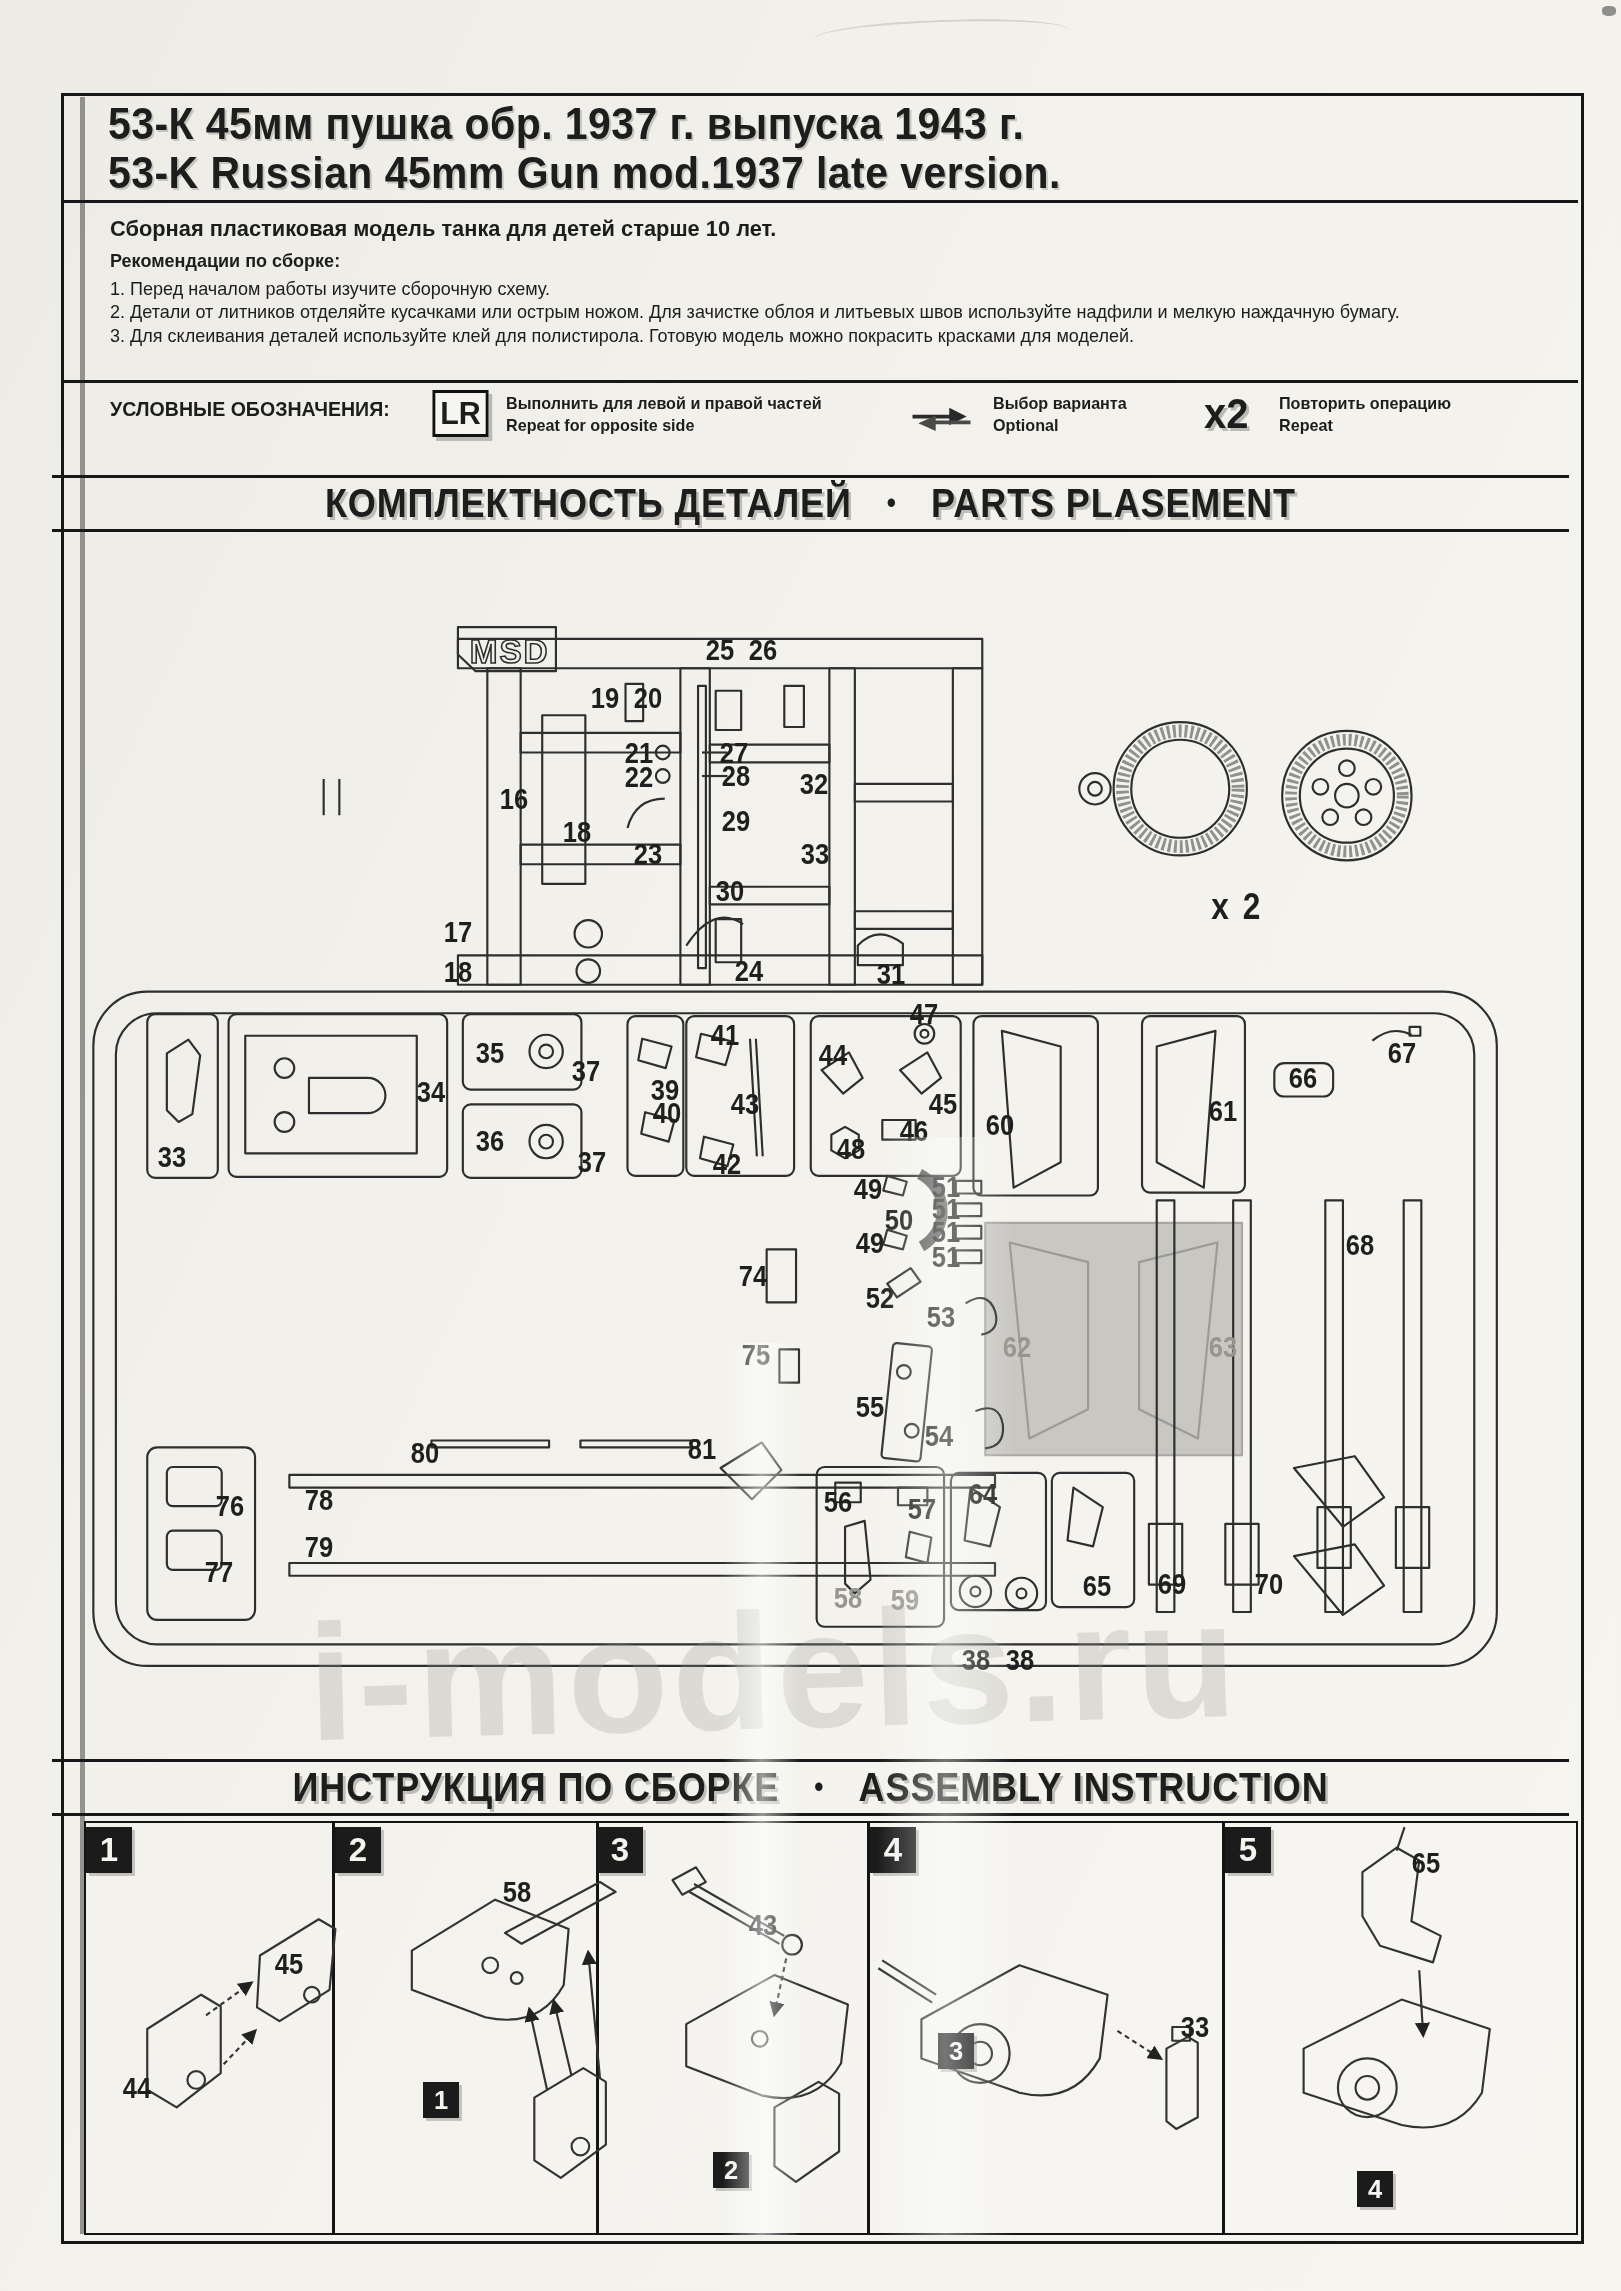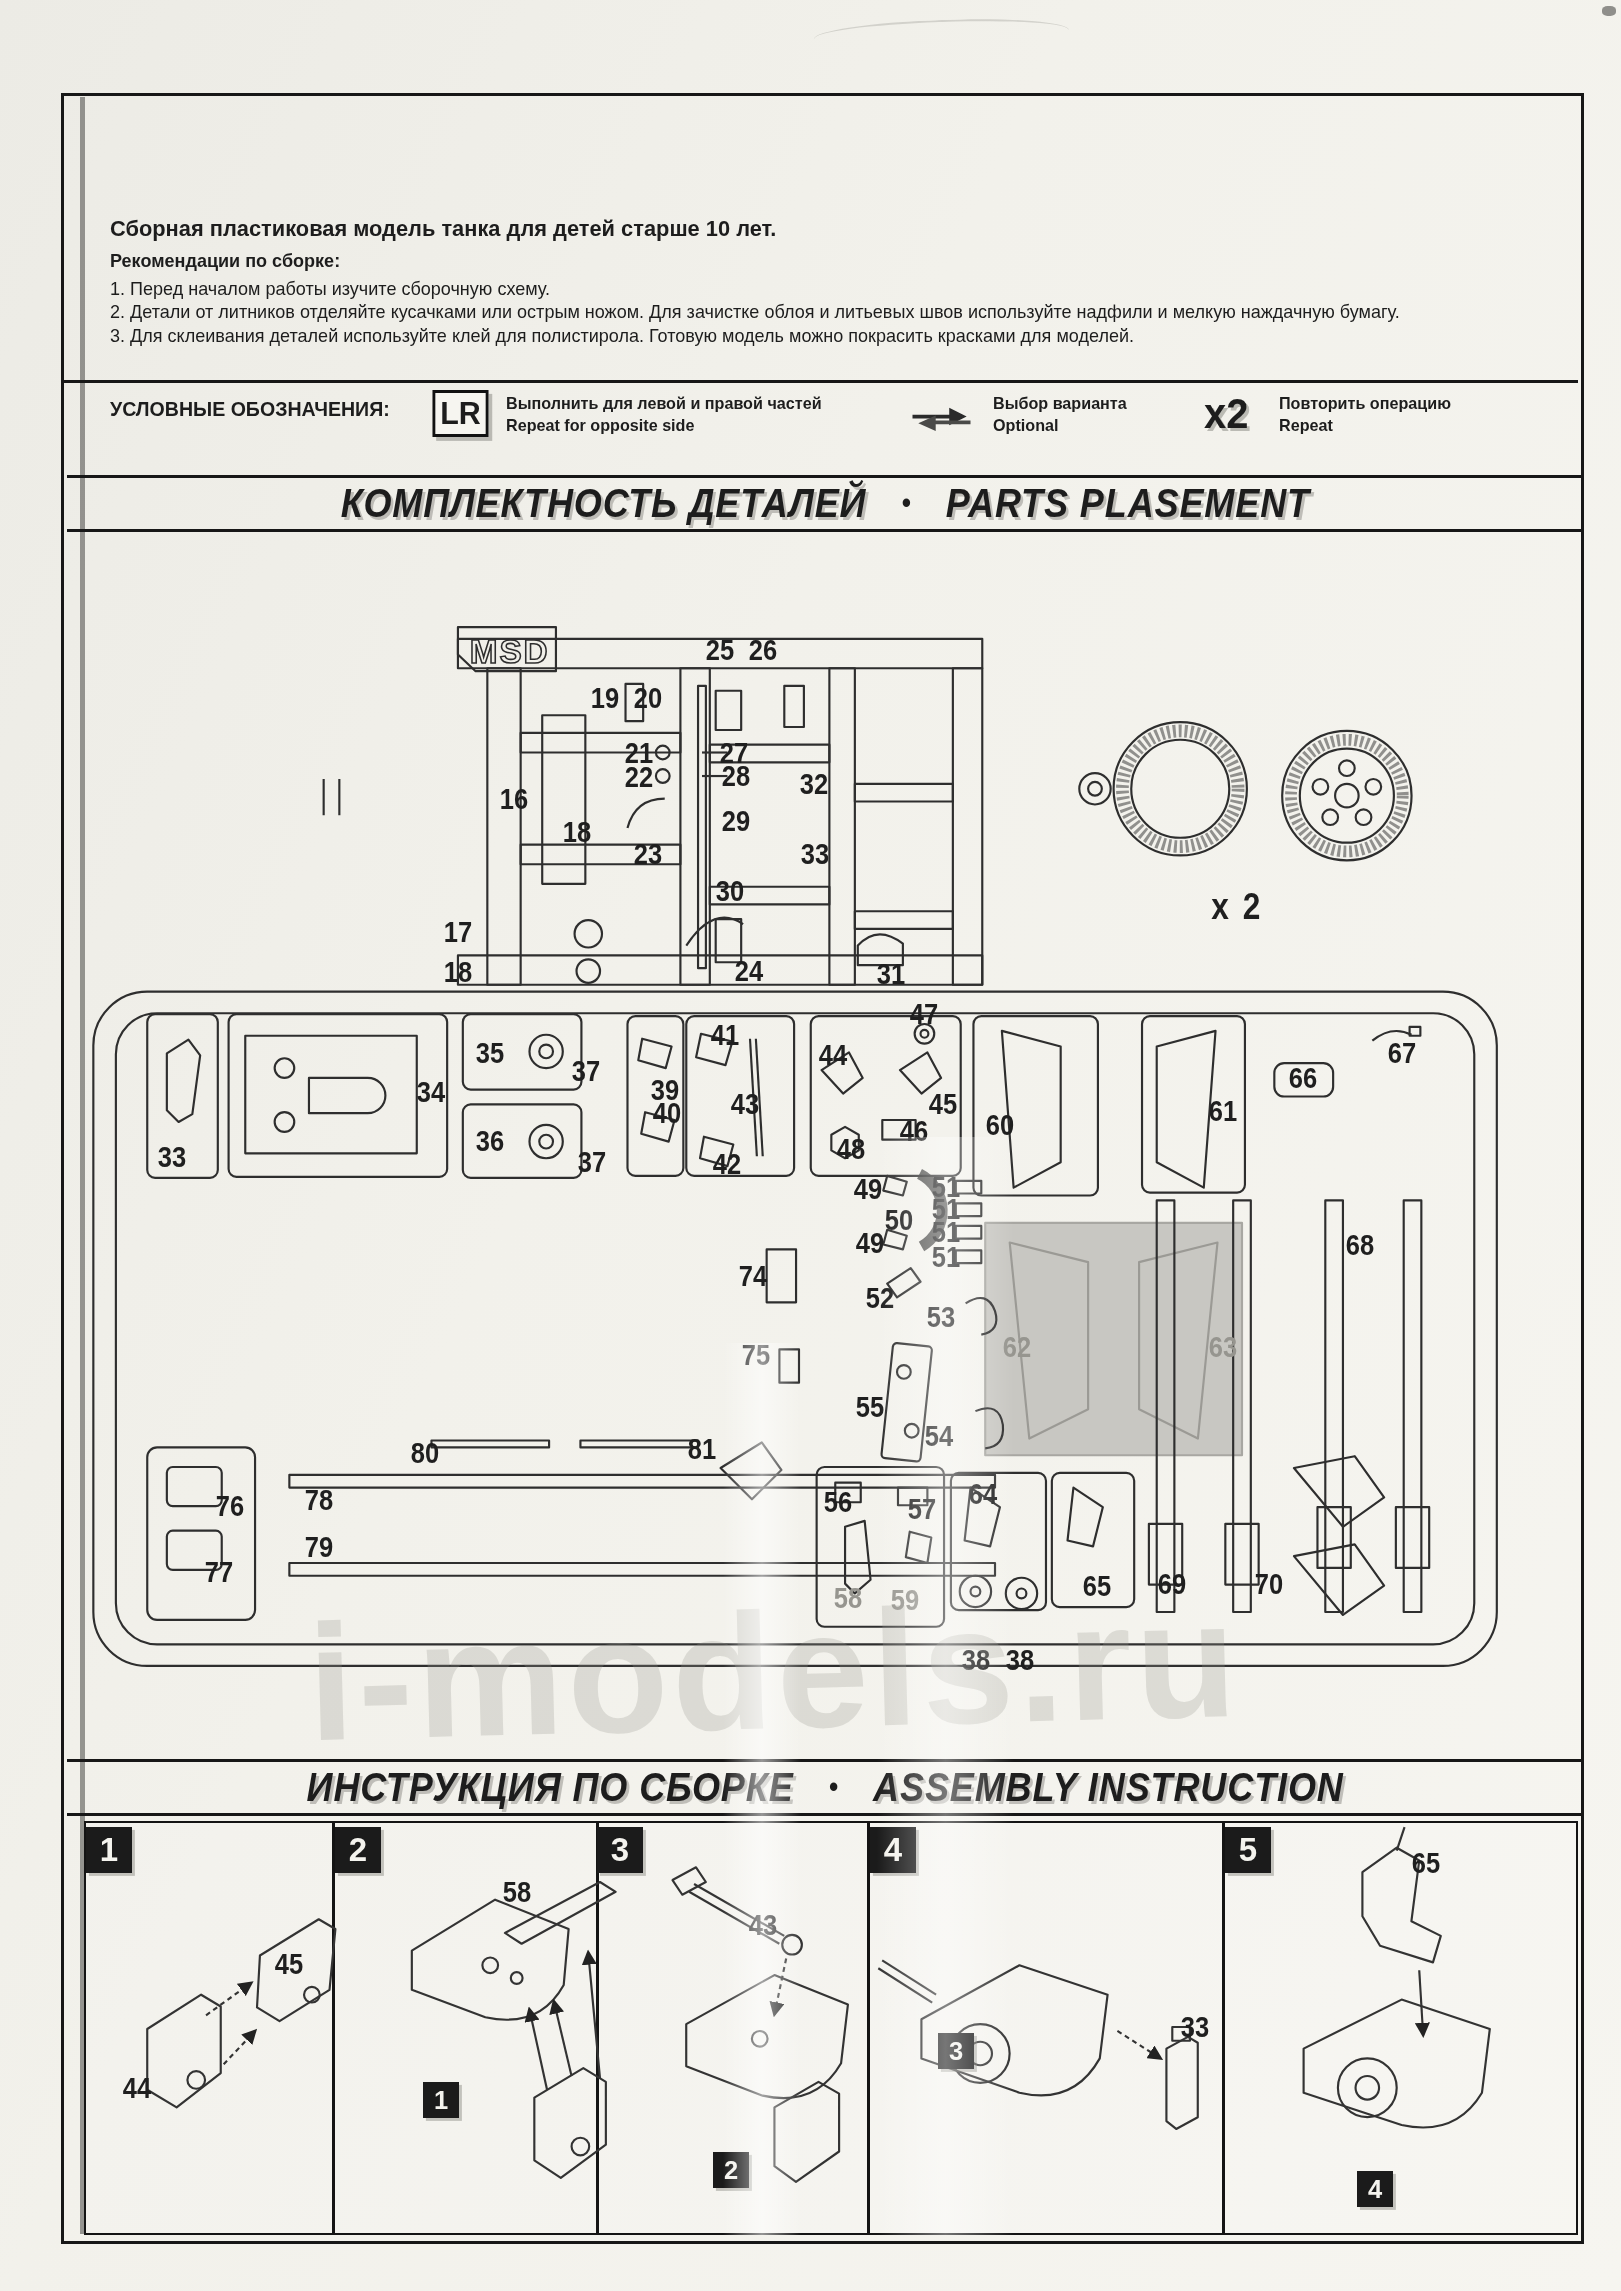--- a/index.html
+++ b/index.html
@@ -31,22 +31,22 @@
            background:#f6f5f0;box-shadow:3.9px 3.9px 0 rgba(120,119,113,.45);transform:scaleX(.95);}
   .legend-text{position:absolute;font-size:17px;font-weight:bold;line-height:21.6px;transform:scaleX(.95);transform-origin:left;white-space:nowrap;}
   .lt-lr{left:506px;top:393px;}
   .opt-icon{position:absolute;left:910px;top:404px;width:63px;height:29px;}
   .lt-opt{left:993px;top:393px;}
   .x2{position:absolute;left:1204px;top:390px;font-size:42px;font-weight:bold;transform:scaleX(.95);transform-origin:left;
       text-shadow:2.9px 2.9px 0 rgba(120,119,113,.45);}
   .lt-rep{left:1279px;top:393px;}
 
   
-  .band{position:absolute;left:67px;width:1517px;height:51px;border-top:3.9px solid #171717;border-bottom:3.9px solid #171717;
-        box-sizing:content-box;display:flex;justify-content:center;font-style:italic;}
+  .band{position:absolute;left:52px;width:1517px;height:51px;border-top:3.9px solid #171717;border-bottom:3.9px solid #171717;
+        box-sizing:content-box;display:flex;justify-content:center;}
   .band-inner{display:flex;align-items:center;gap:39px;transform:scaleX(.9);}
   .band-text{font-size:40px;font-weight:bold;letter-spacing:1px;white-space:nowrap;text-shadow:2.9px 2.9px 0 rgba(128,127,121,.45);}
   .band-sep{font-size:29px;font-weight:bold;}
   .band1{top:475px;}
   .band2{top:1759px;}
 
   
   .sprue-svg{position:absolute;left:61px;top:529px;}
   .labels{position:absolute;inset:0;pointer-events:none;}
   .plabel{position:absolute;transform:translate(-50%,-50%) scaleX(.88);font-weight:bold;font-size:29px;white-space:nowrap;color:#1f1f1f;}
@@ -72,20 +72,24 @@
 </head>
 <body>
 
 <div class="page">
 
   <div class="frame"></div>
   <div class="edge-shadow"></div>
   <div class="scan-mark"></div>
   <div class="scan-speck"></div>
 
+  <div class="title-box">
+    <div class="title-line">53-К 45мм пушка обр. 1937 г. выпуска 1943 г.</div>
+    <div class="title-line">53-K Russian 45mm Gun mod.1937 late version.</div>
+  </div>
 
   <div class="intro">
     <div class="intro-heading">Сборная пластиковая модель танка для детей старше 10 лет.</div>
     <div class="intro-sub">Рекомендации по сборке:</div>
     <div>
 
     <div class="intro-item">1. Перед началом работы изучите сборочную схему.</div>
         <div class="intro-item">2. Детали от литников отделяйте кусачками или острым ножом. Для зачистке облоя и литьевых швов используйте надфили и мелкую наждачную бумагу.</div>
         <div class="intro-item">3. Для склеивания деталей используйте клей для полистирола. Готовую модель можно покрасить красками для моделей.</div>
       </div>

